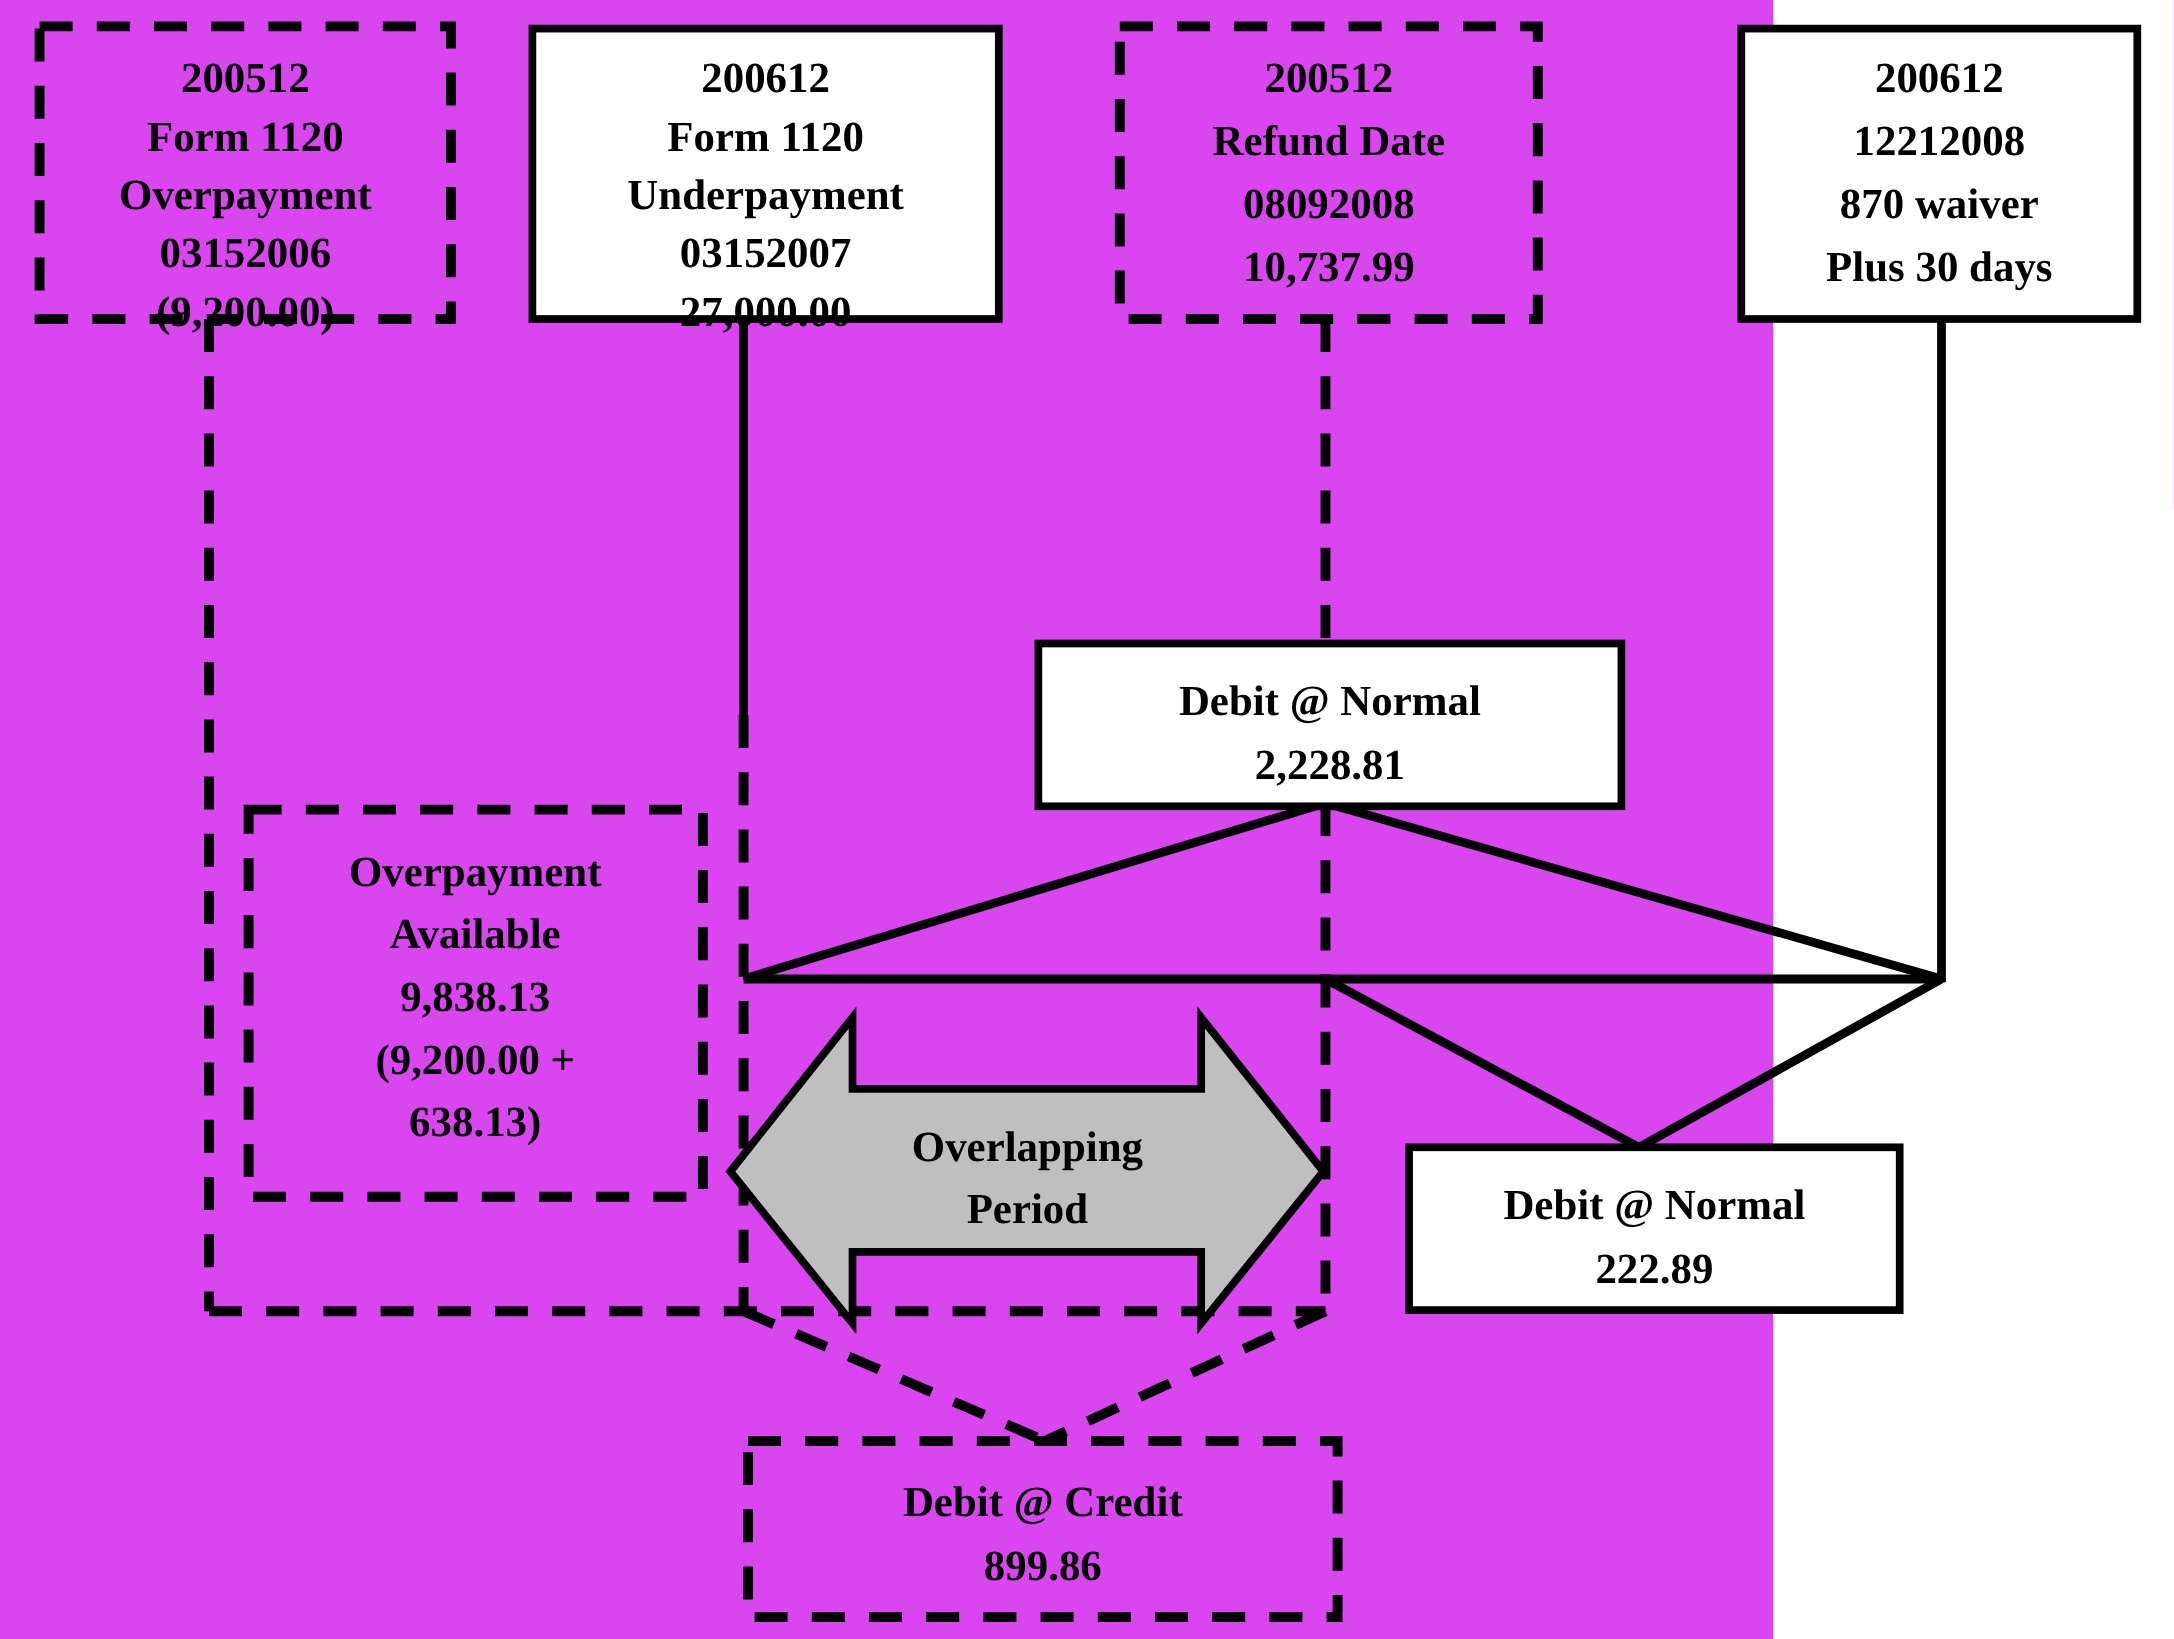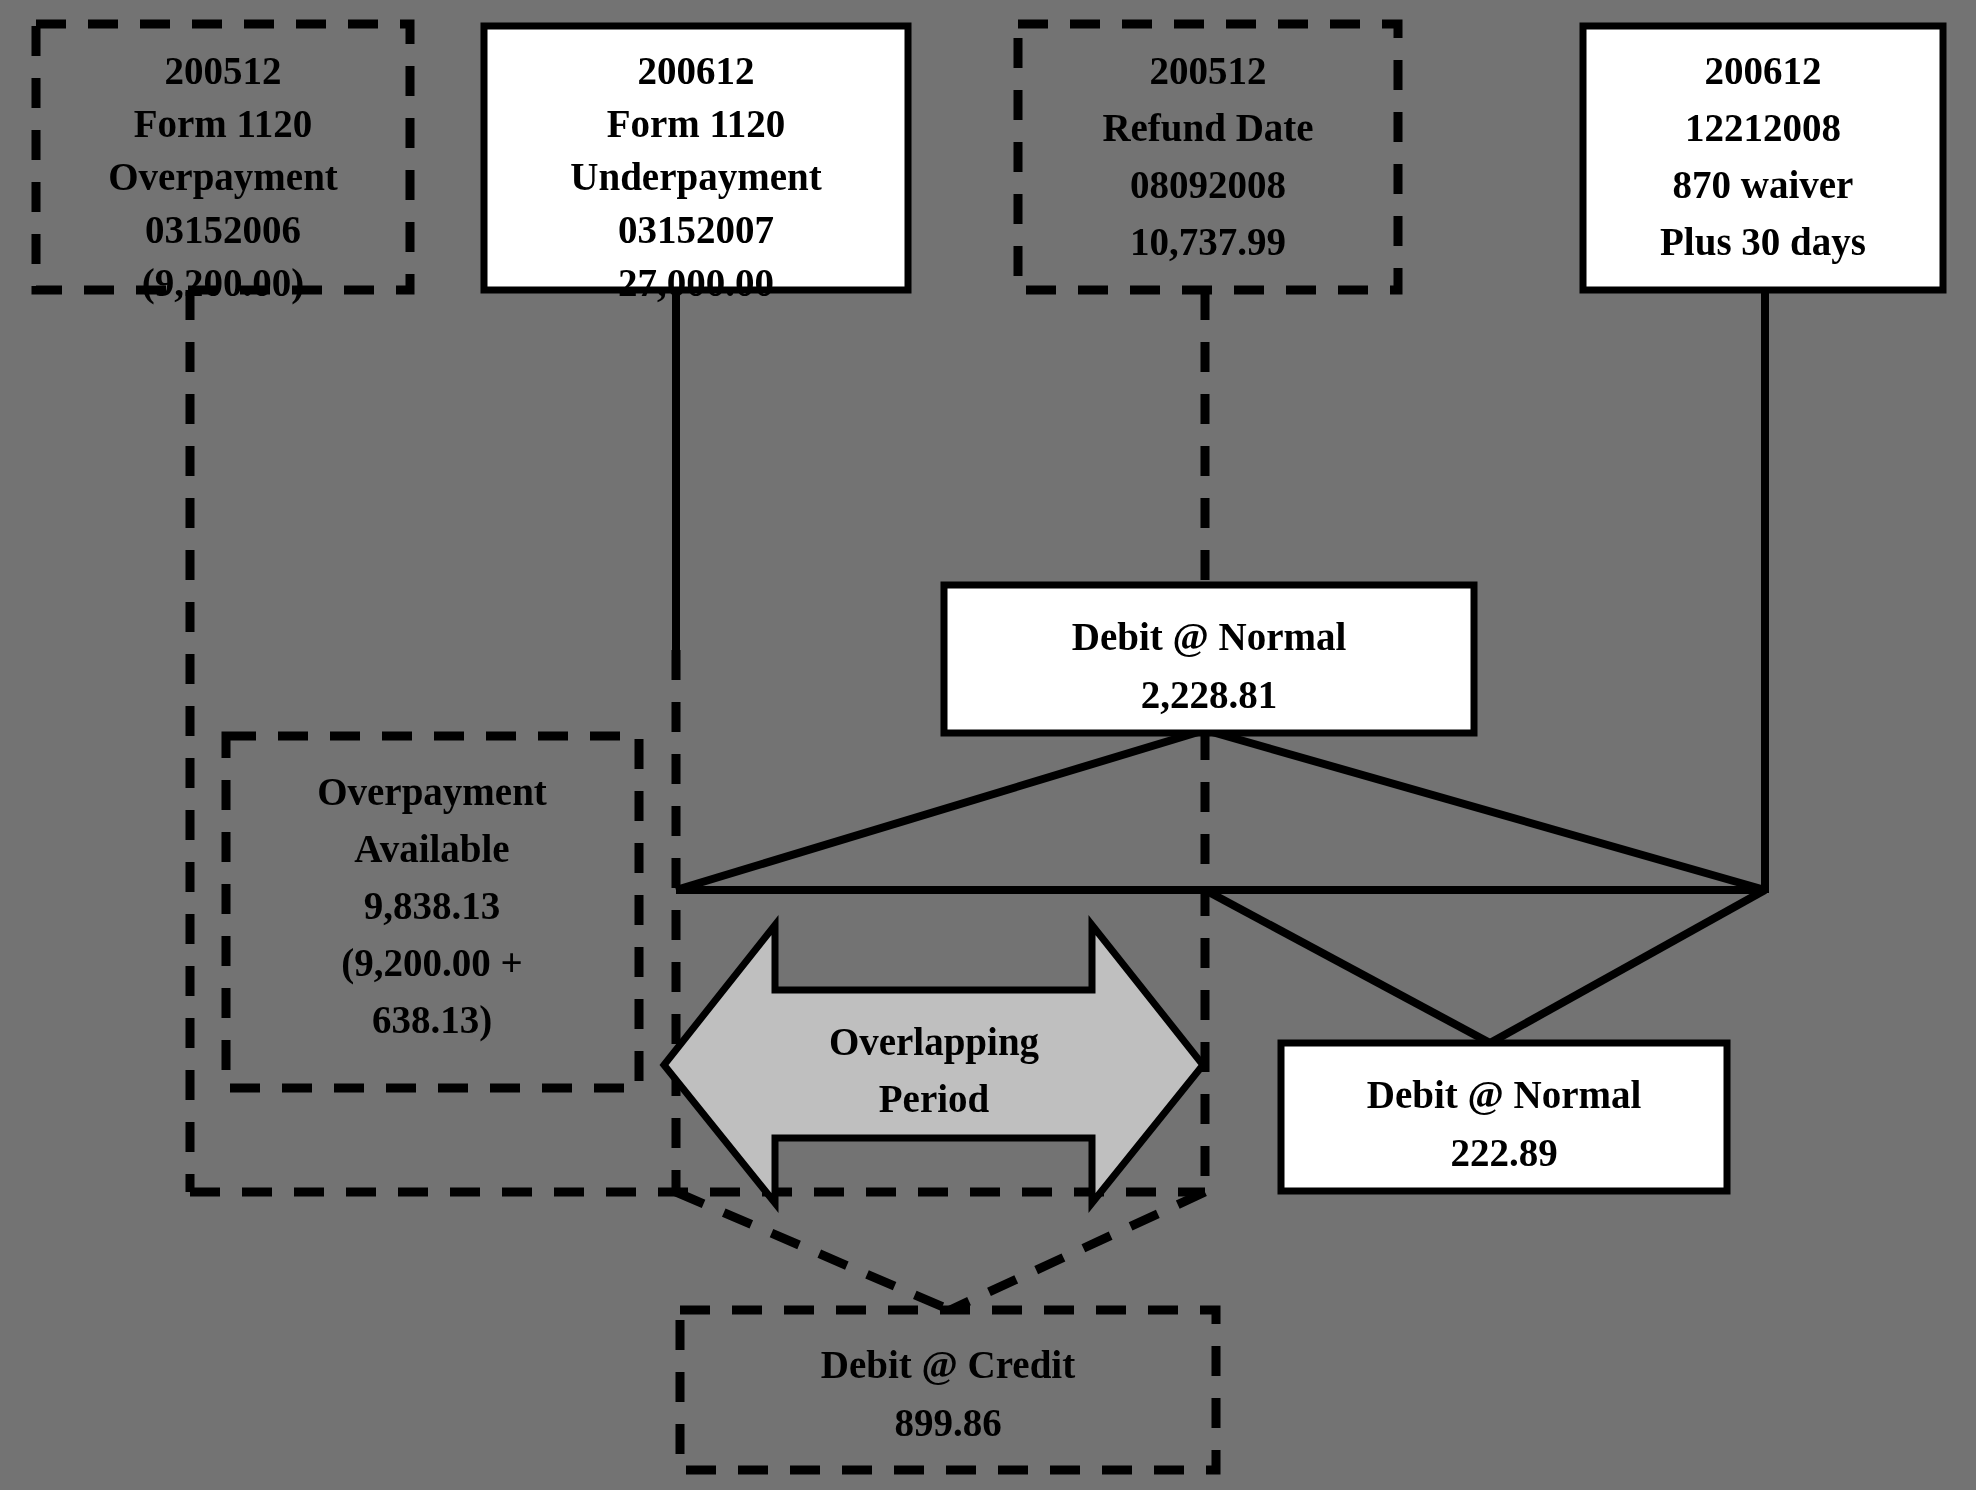--- a/index.html
+++ b/index.html
@@ -2,23 +2,23 @@
 <html><head>
 <meta charset="utf-8">
 <style>
   html, body {
     margin: 0;
     padding: 0;
     background: #ffffff;
   }
   #canvas-wrap {
     position: relative;
-    width: 1976px;
+    width: 1612px;
     height: 1490px;
-    background: #737373;
+    background: #d946ef;
     font-family: "Liberation Serif", "DejaVu Serif", serif;
   }
   svg.diagram {
     position: absolute;
     top: 0; left: 0;
     width: 1976px;
     height: 1490px;
     overflow: visible;
   }
   .box-text {

